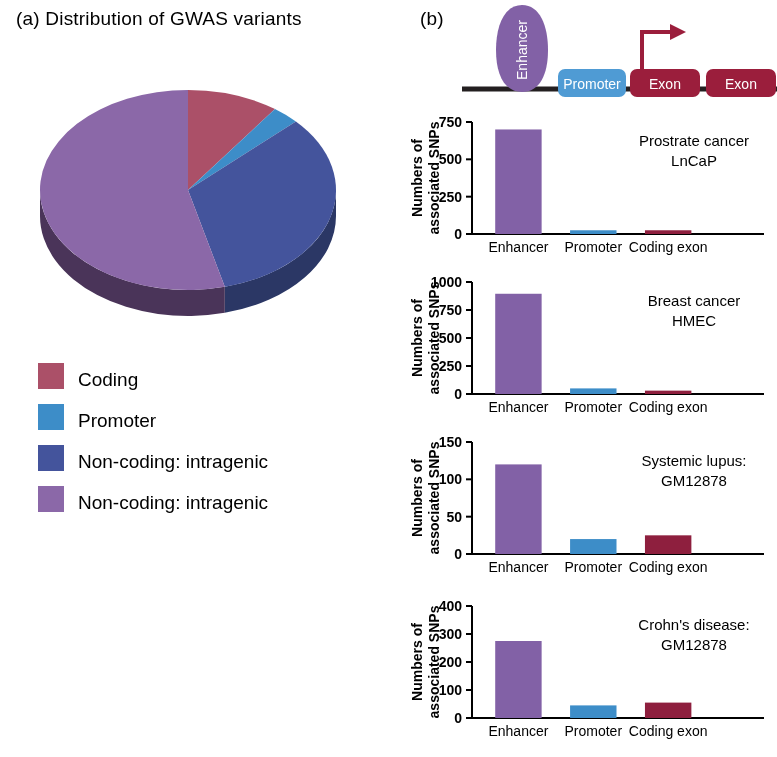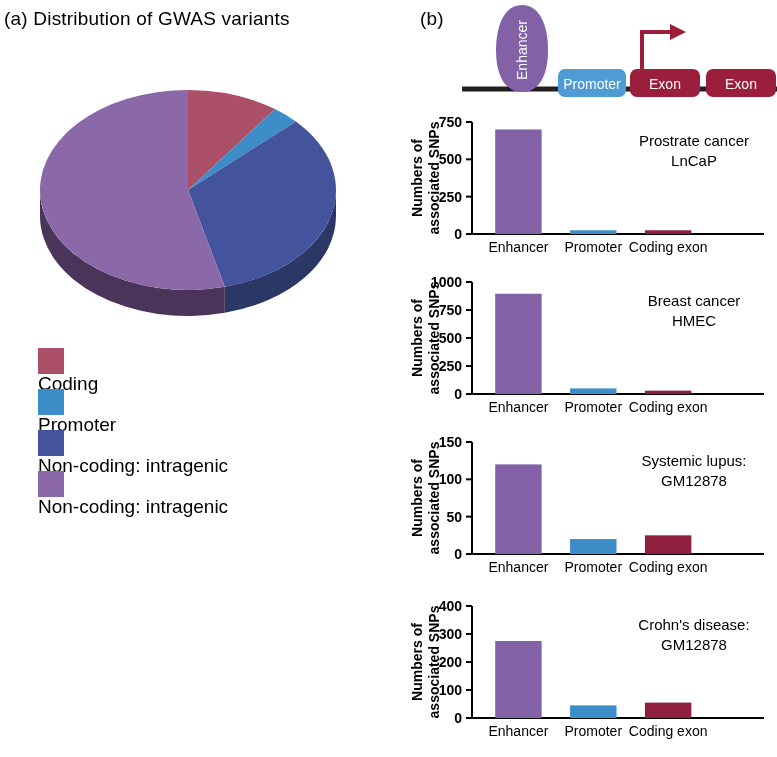--- a/index.html
+++ b/index.html
@@ -16,41 +16,40 @@
     overflow: hidden;
   }
   .panel-label {
     position: absolute;
     font-size: 19px;
     font-weight: 400;
     letter-spacing: 0.2px;
     white-space: nowrap;
   }
   
-  #panel-a-title { left: 4px; top: 8px; }
+  #panel-a-title { left: 16px; top: 8px; }
   #pie-wrap {
     position: absolute;
     left: 28px;
     top: 70px;
     width: 320px;
     height: 250px;
   }
   #pie-svg { display: block; }
   
   #legend {
     position: absolute;
     left: 38px;
     top: 348px;
     width: 330px;
   }
   .legend-row {
     display: flex;
-    align-items: flex-start;
+    align-items: flex-end;
     height: 41px;
-    flex-direction: column;
   }
   .legend-swatch {
     width: 26px;
     height: 26px;
     flex: 0 0 26px;
     margin-right: 14px;
   }
   .legend-text {
     font-size: 19px;
     white-space: nowrap;

